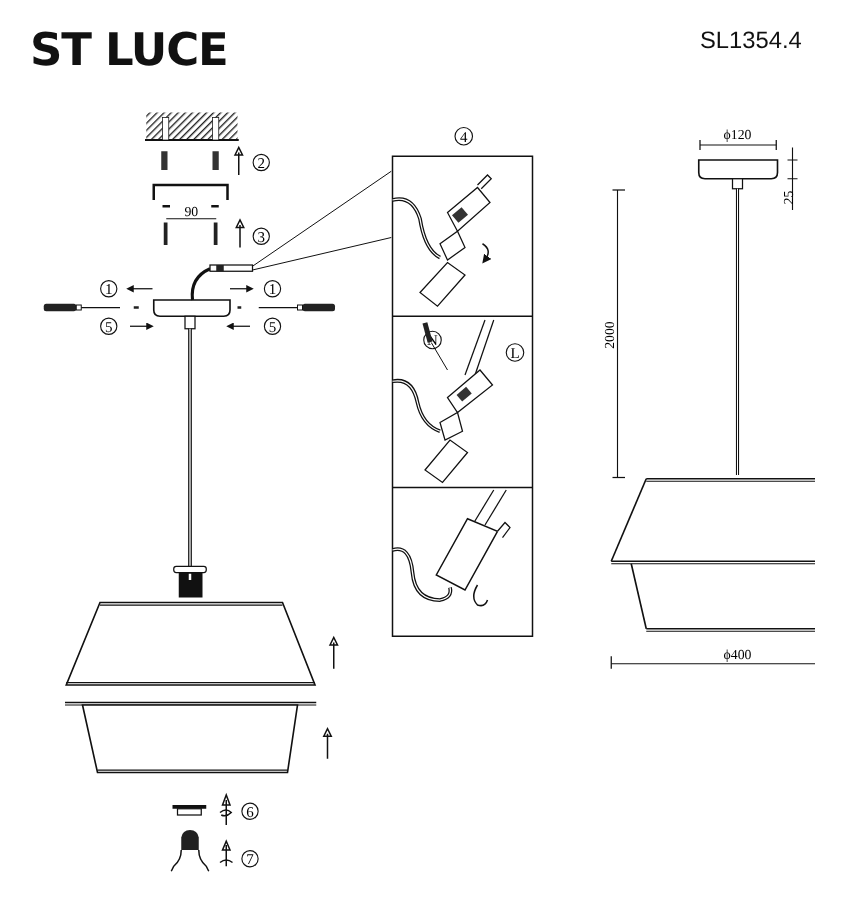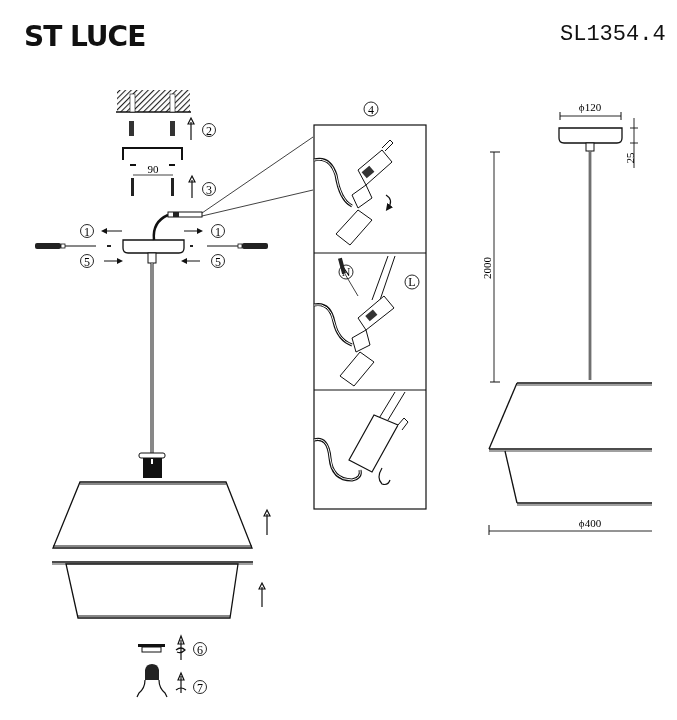--- a/index.html
+++ b/index.html
@@ -1,19 +1,19 @@
 <!DOCTYPE html>
 <html><head>
 <meta charset="utf-8">
 <style>
   html,body{margin:0;padding:0;background:#fff;}
   body{width:677px;height:720px;position:relative;overflow:hidden;font-family:"Liberation Serif",serif;color:#111;}
   .abs{position:absolute;}
-  .brand{left:24px;top:20px;font-family:"DejaVu Sans",sans-serif;font-weight:bold;font-size:28px;letter-spacing:-1px;color:#111;}
-  .model{left:560px;top:22px;font-family:Liberation Mono, monospace;font-size:22px;color:#111;}
+  .brand{left:24px;top:20px;font-family:"DejaVu Sans",sans-serif;font-weight:bold;font-size:36px;letter-spacing:-1px;color:#111;}
+  .model{left:560px;top:22px;font-family:Liberation Sans, sans-serif;font-size:19px;color:#111;}
   svg{position:absolute;left:0;top:0;}
   .circ{font-family:"Liberation Serif",serif;font-size:12px;}
   .dim{font-family:"Liberation Serif",serif;font-size:11px;}
 </style>
 </head>
 <body>
 
 <div class="abs brand">ST LUCE</div>
 <div class="abs model">SL1354.4</div>
 

